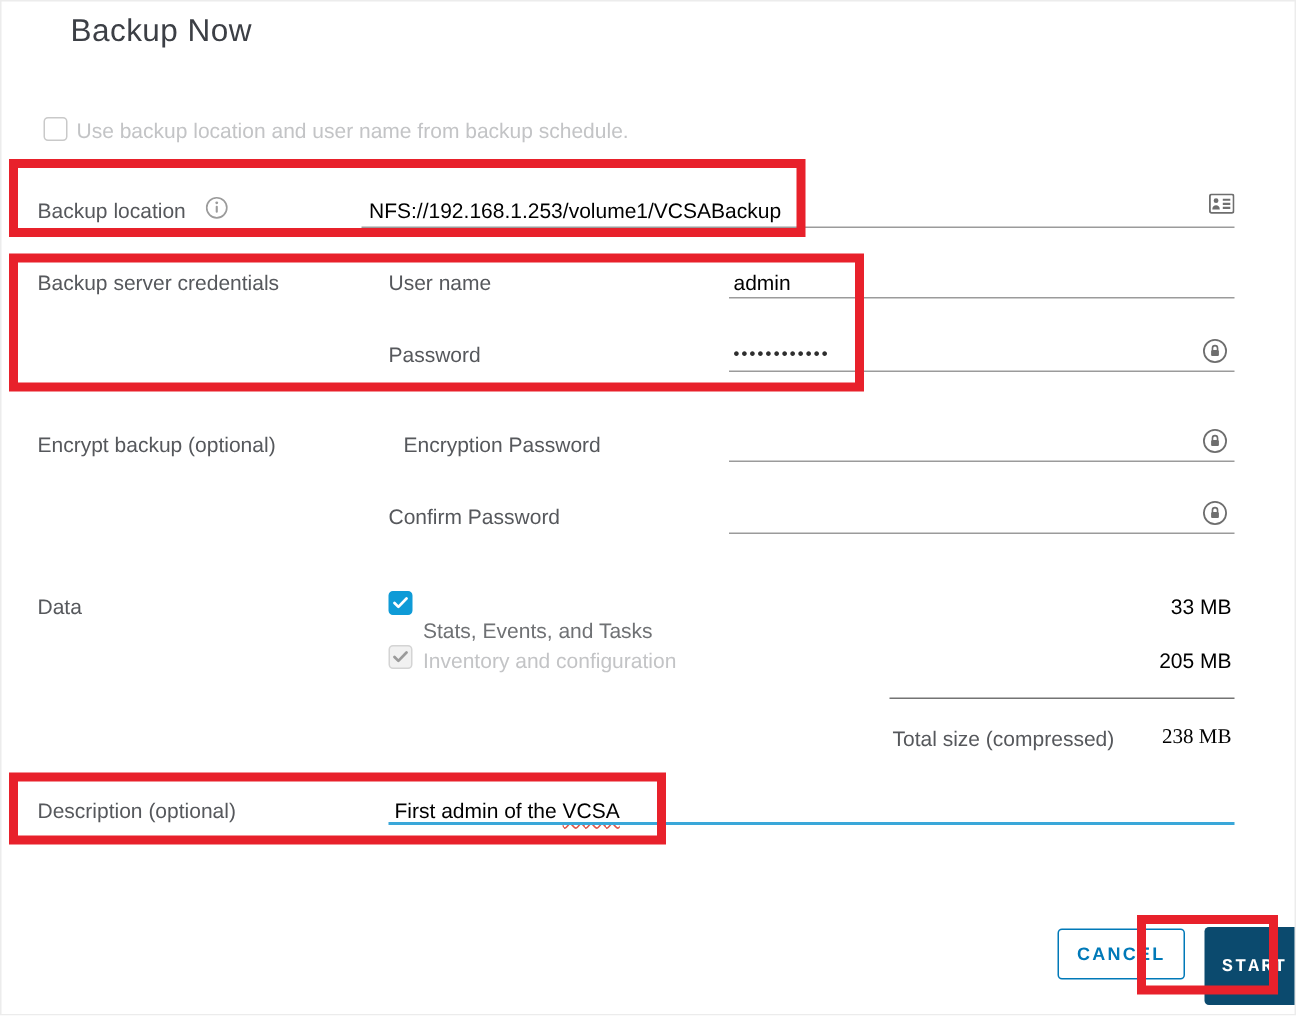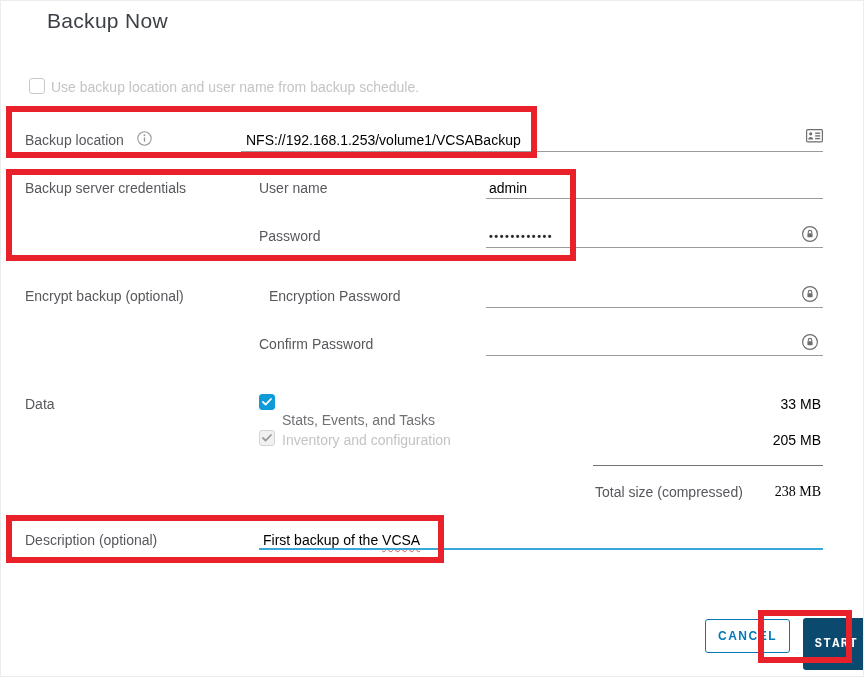--- a/index.html
+++ b/index.html
@@ -206,21 +206,21 @@
   </div>
   <div class="abs label muted" style="left:281px; top:431px;">Inventory and configuration</div>
   <div class="abs value" style="right:42px; top:431px; text-align:right;">205 MB</div>
 
   <div class="abs divider-total" style="left:592px; top:464px; width:230px;"></div>
   <div class="abs label" style="left:594px; top:483px;">Total size (compressed)</div>
   <div class="abs value" style="right:42px; top:483px; text-align:right;font-family:Liberation Serif, serif;">238 MB</div>
 
   <div class="abs label" style="left:24px; top:531px;">Description (optional)</div>
   <div class="abs value" style="left:262px; top:531px;">
-    <span>First backup of the </span><span class="squiggle">VCSA</span>
+    <span>First admin of the </span><span class="squiggle">VCSA</span>
   </div>
   <div class="abs desc-underline" style="left:258px; top:547px; width:564px;"></div>
 
   <div class="abs btn btn-cancel" style="left:672px; top:618px; width:85px; height:34px;">CANCEL</div>
   <div class="abs btn btn-start" style="left:770px; top:617px; width:67px; height:52px;font-family:Liberation Mono, monospace;">START</div>
 
   <div class="abs redbox" style="left:5px; top:105px; width:531px; height:52px;"></div>
   <div class="abs redbox" style="left:5px; top:168px; width:570px; height:92px;"></div>
   <div class="abs redbox" style="left:5px; top:514px; width:438px; height:48px;"></div>
   <div class="abs redbox" style="left:757px; top:609px; width:94px; height:53px;"></div>

